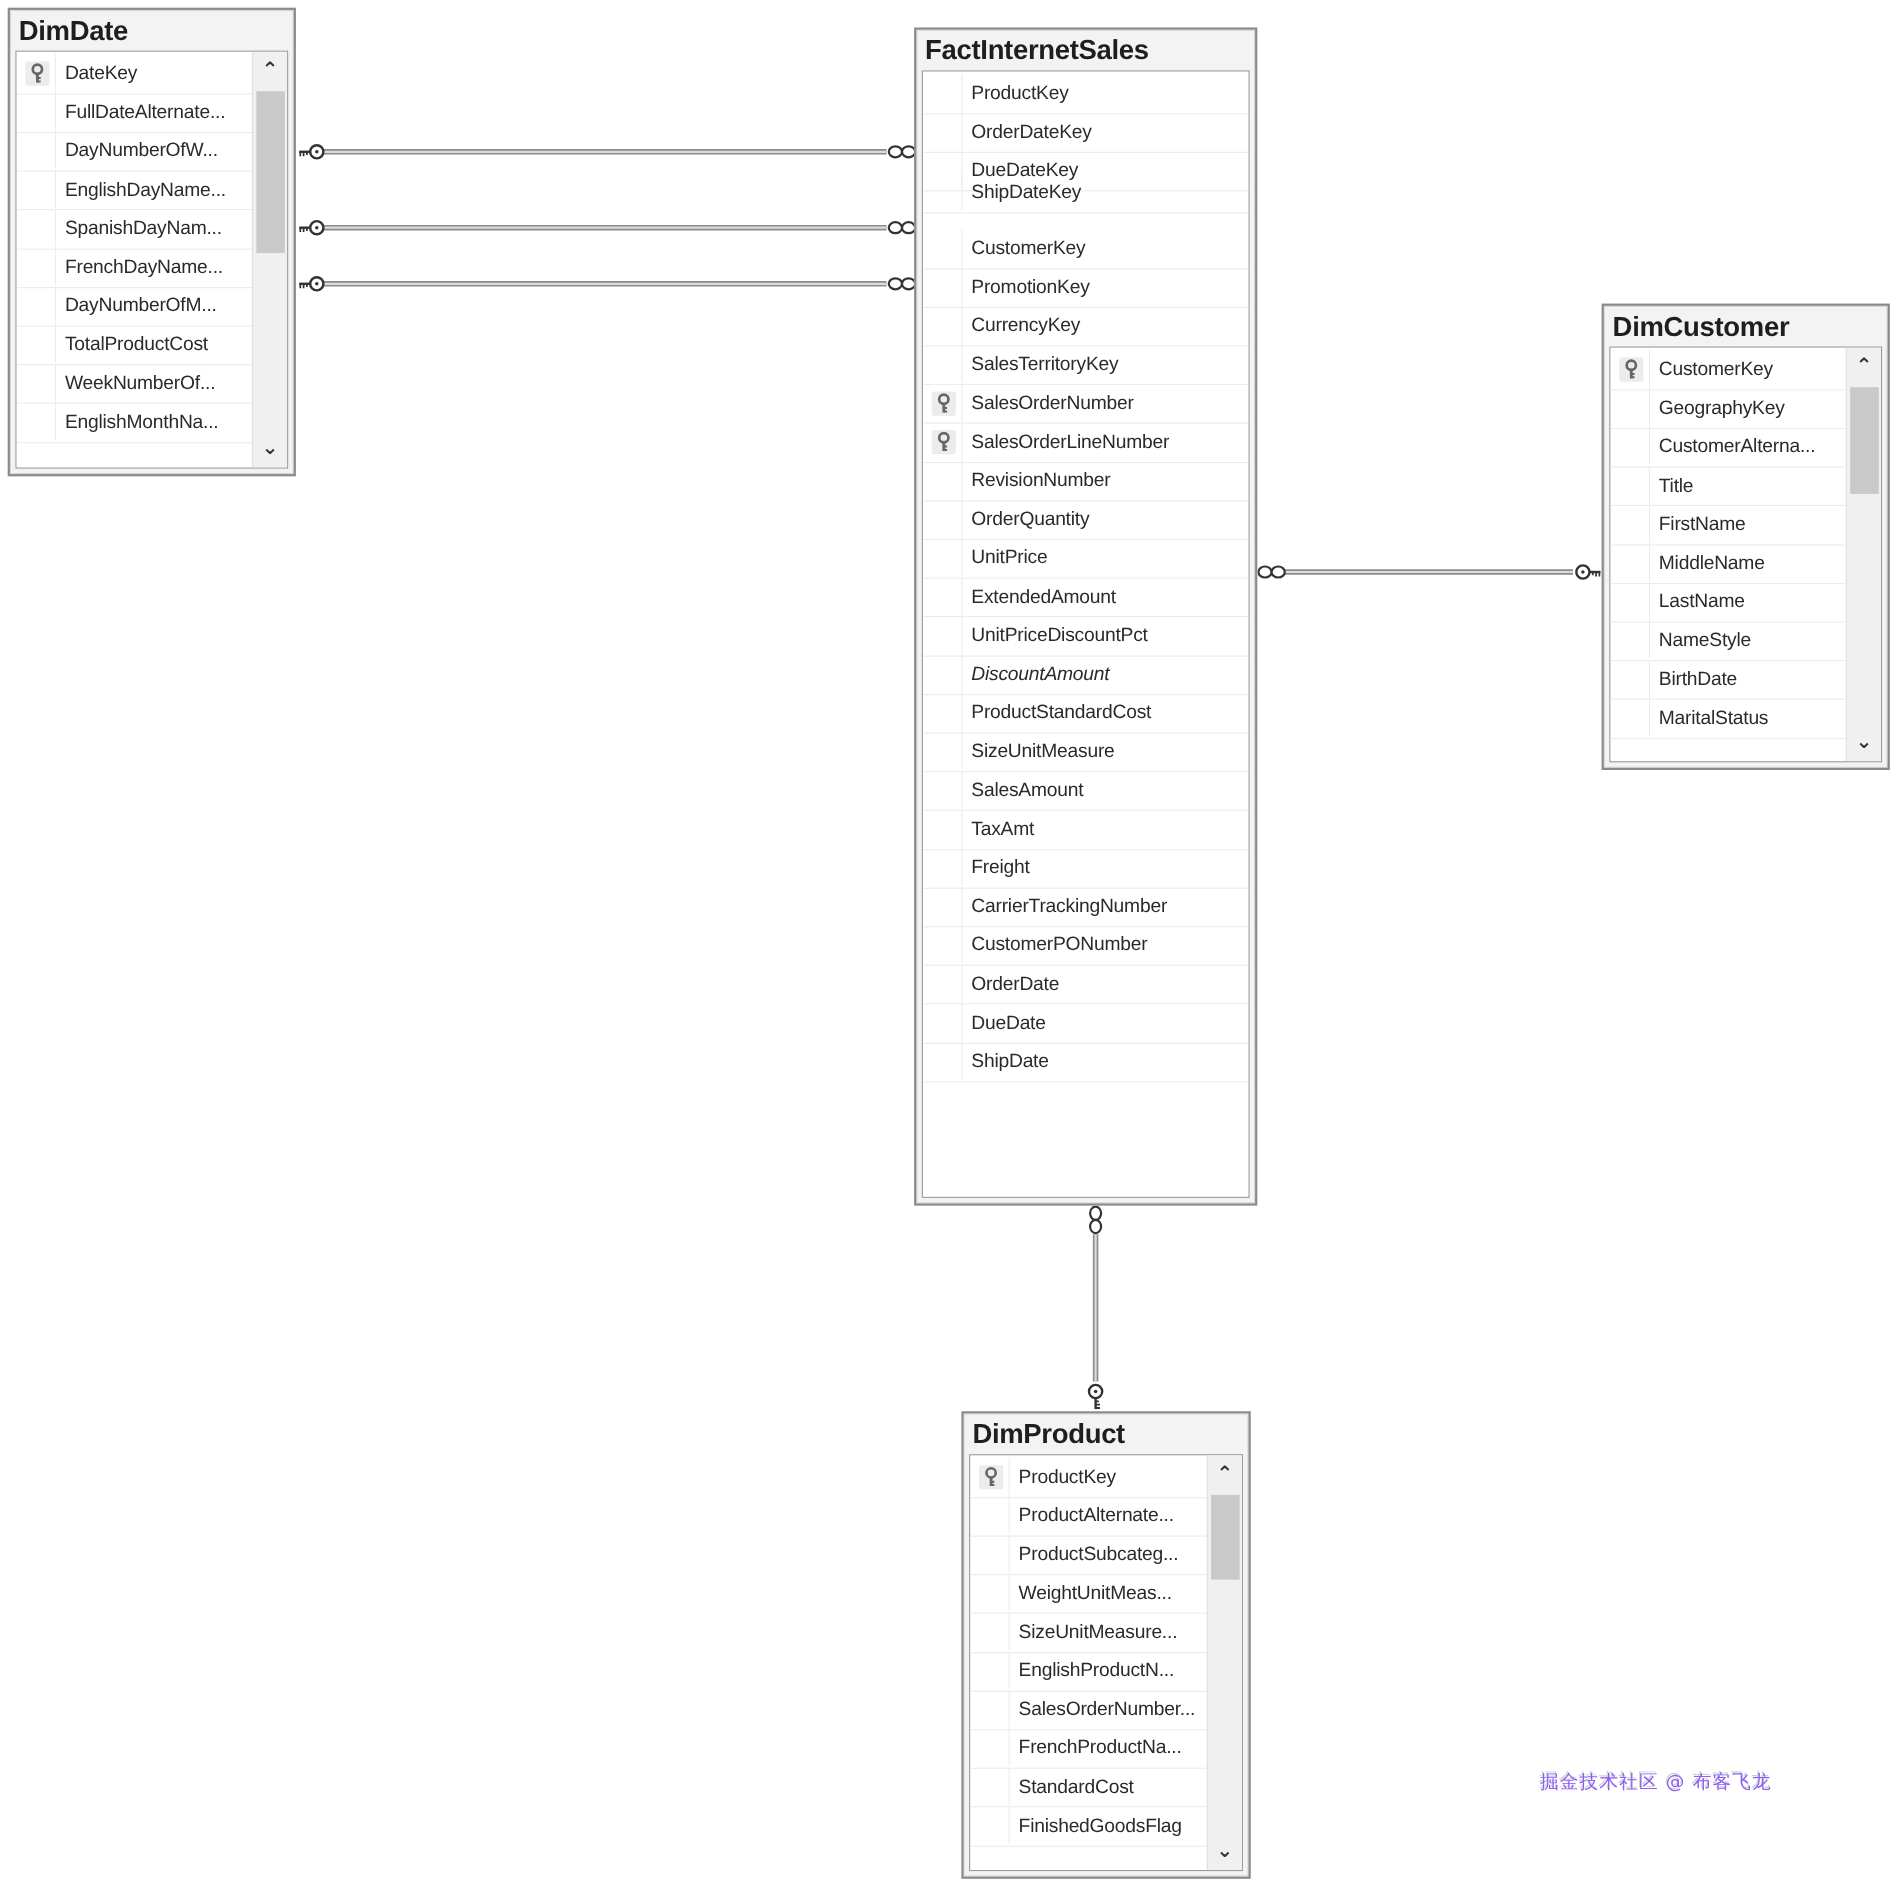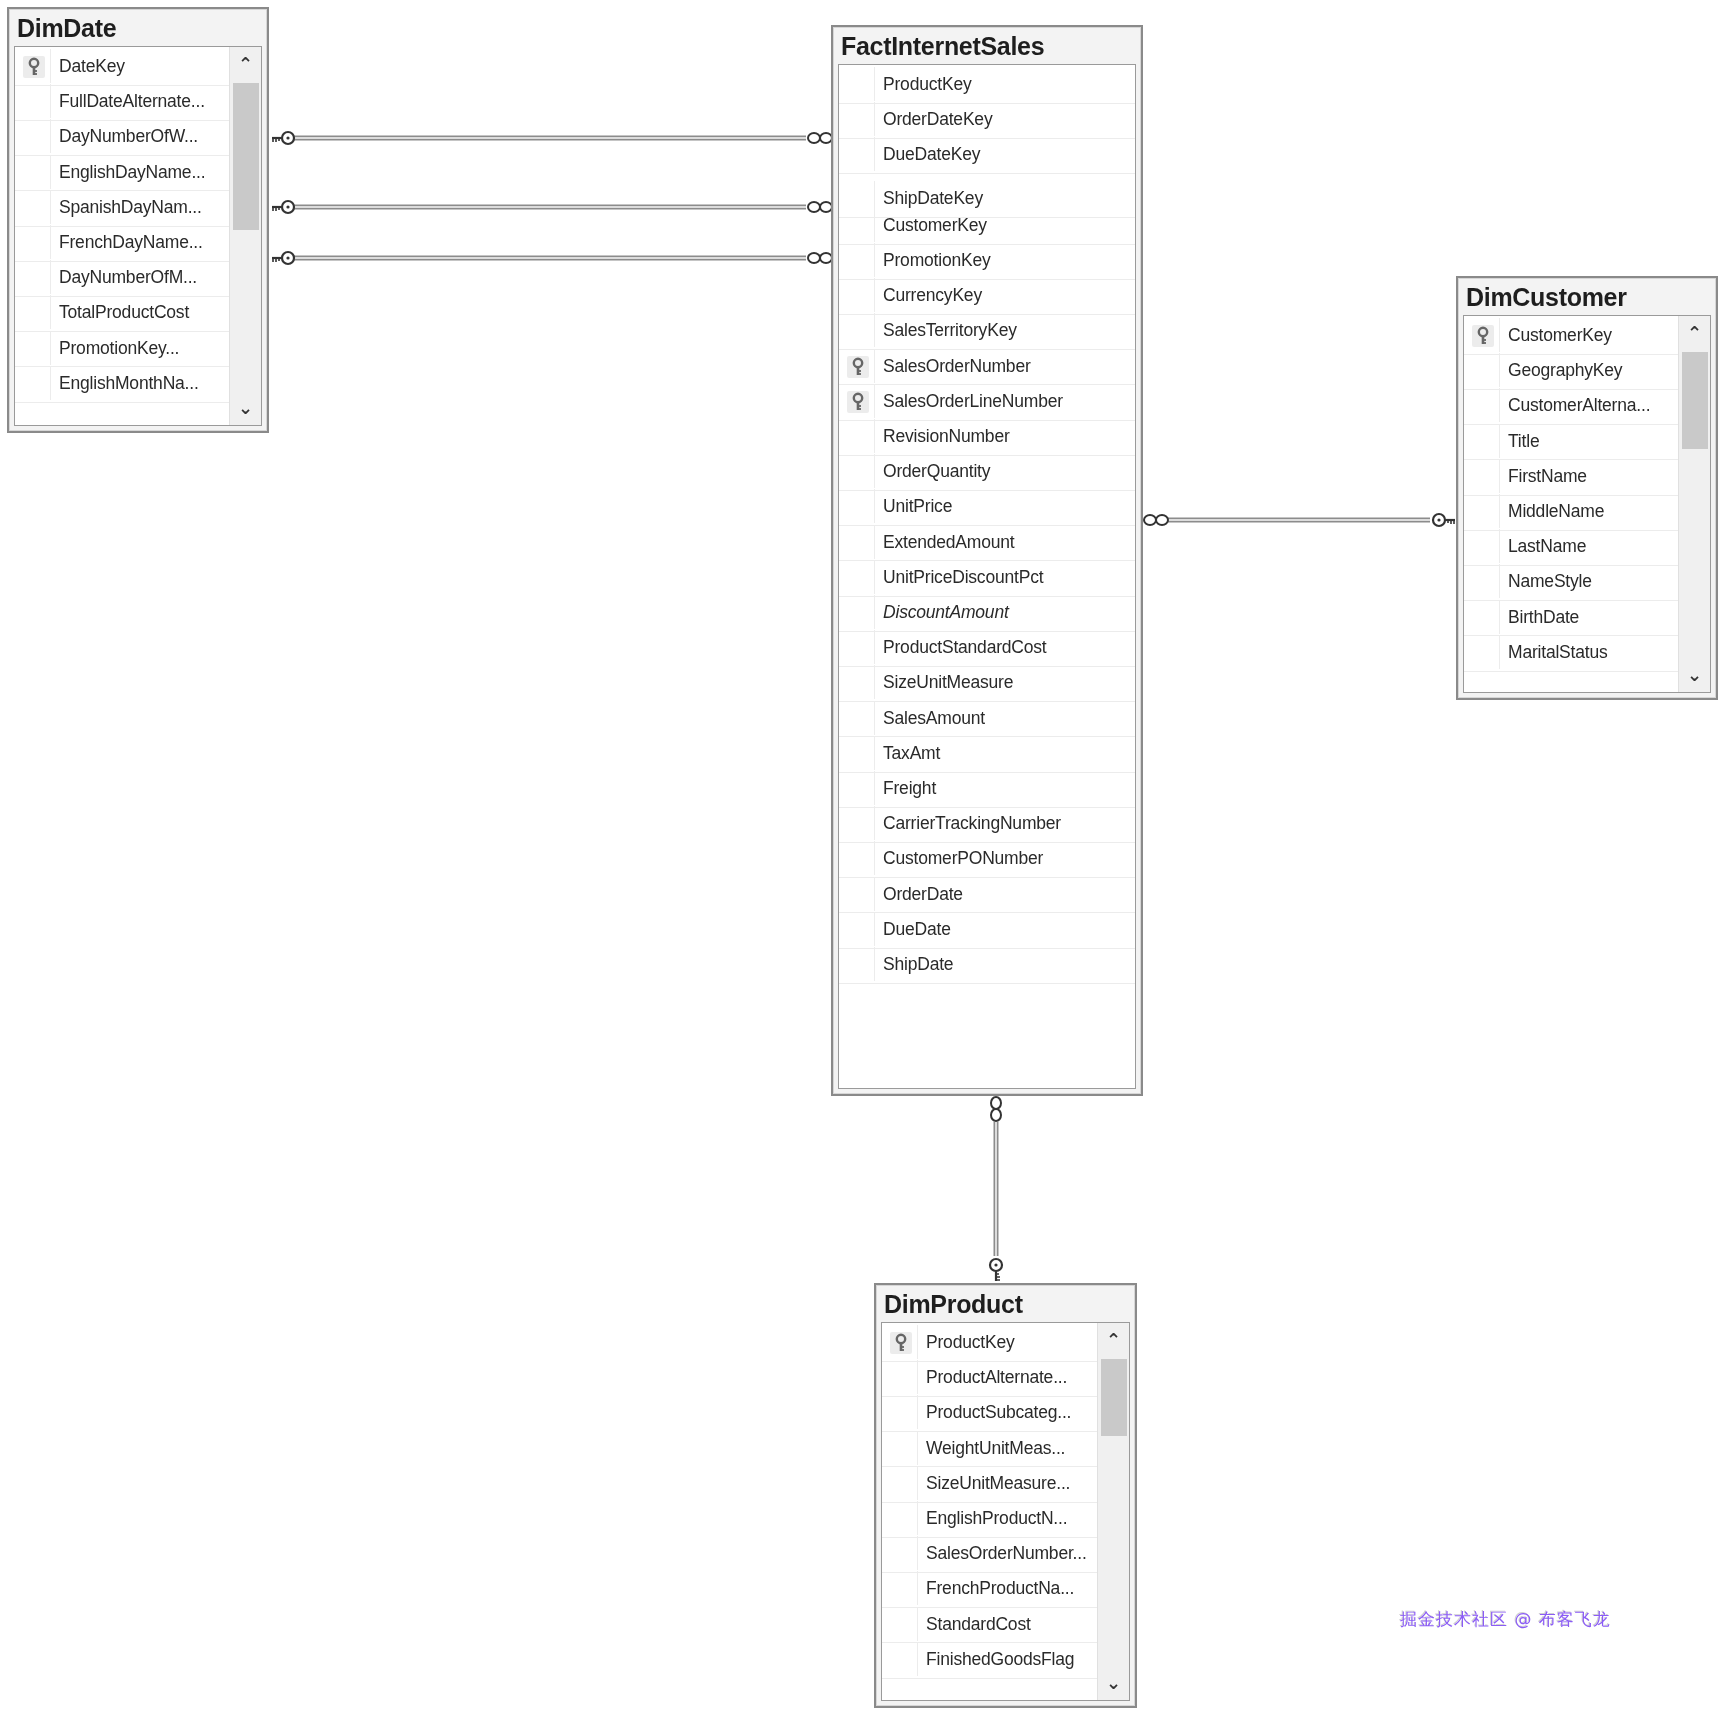--- a/index.html
+++ b/index.html
@@ -136,21 +136,21 @@
           <div class="row" style="top: 211.2px; width: 217px;">
             <div class="icon-cell"></div>
             <span class="name">DayNumberOfM...</span>
           </div>
           <div class="row" style="top: 246.4px; width: 217px;">
             <div class="icon-cell"></div>
             <span class="name">TotalProductCost</span>
           </div>
           <div class="row" style="top: 281.6px; width: 217px;">
             <div class="icon-cell"></div>
-            <span class="name">PromotionKey...</span>
+            <span class="name">WeekNumberOf...</span>
           </div>
           <div class="row" style="top: 316.8px; width: 217px;">
             <div class="icon-cell"></div>
             <span class="name">EnglishMonthNa...</span>
           </div>
         </div>
       <div class="scroll">
         <div class="up">⌃</div>
         <div class="thumb" style="top:36px;height:147px;"></div>
         <div class="down">⌄</div>
@@ -167,21 +167,21 @@
             <span class="name">ProductKey</span>
           </div>
           <div class="row" style="top: 35.2px; width: 300px;">
             <div class="icon-cell"></div>
             <span class="name">OrderDateKey</span>
           </div>
           <div class="row" style="top: 70.4px; width: 300px;">
             <div class="icon-cell"></div>
             <span class="name">DueDateKey</span>
           </div>
-          <div class="row" style="top: 114px; width: 300px;">
+          <div class="row" style="top: 90px; width: 300px;">
             <div class="icon-cell"></div>
             <span class="name">ShipDateKey</span>
           </div>
           <div class="row" style="top: 140.8px; width: 300px;">
             <div class="icon-cell"></div>
             <span class="name">CustomerKey</span>
           </div>
           <div class="row" style="top: 176px; width: 300px;">
             <div class="icon-cell"></div>
             <span class="name">PromotionKey</span>

